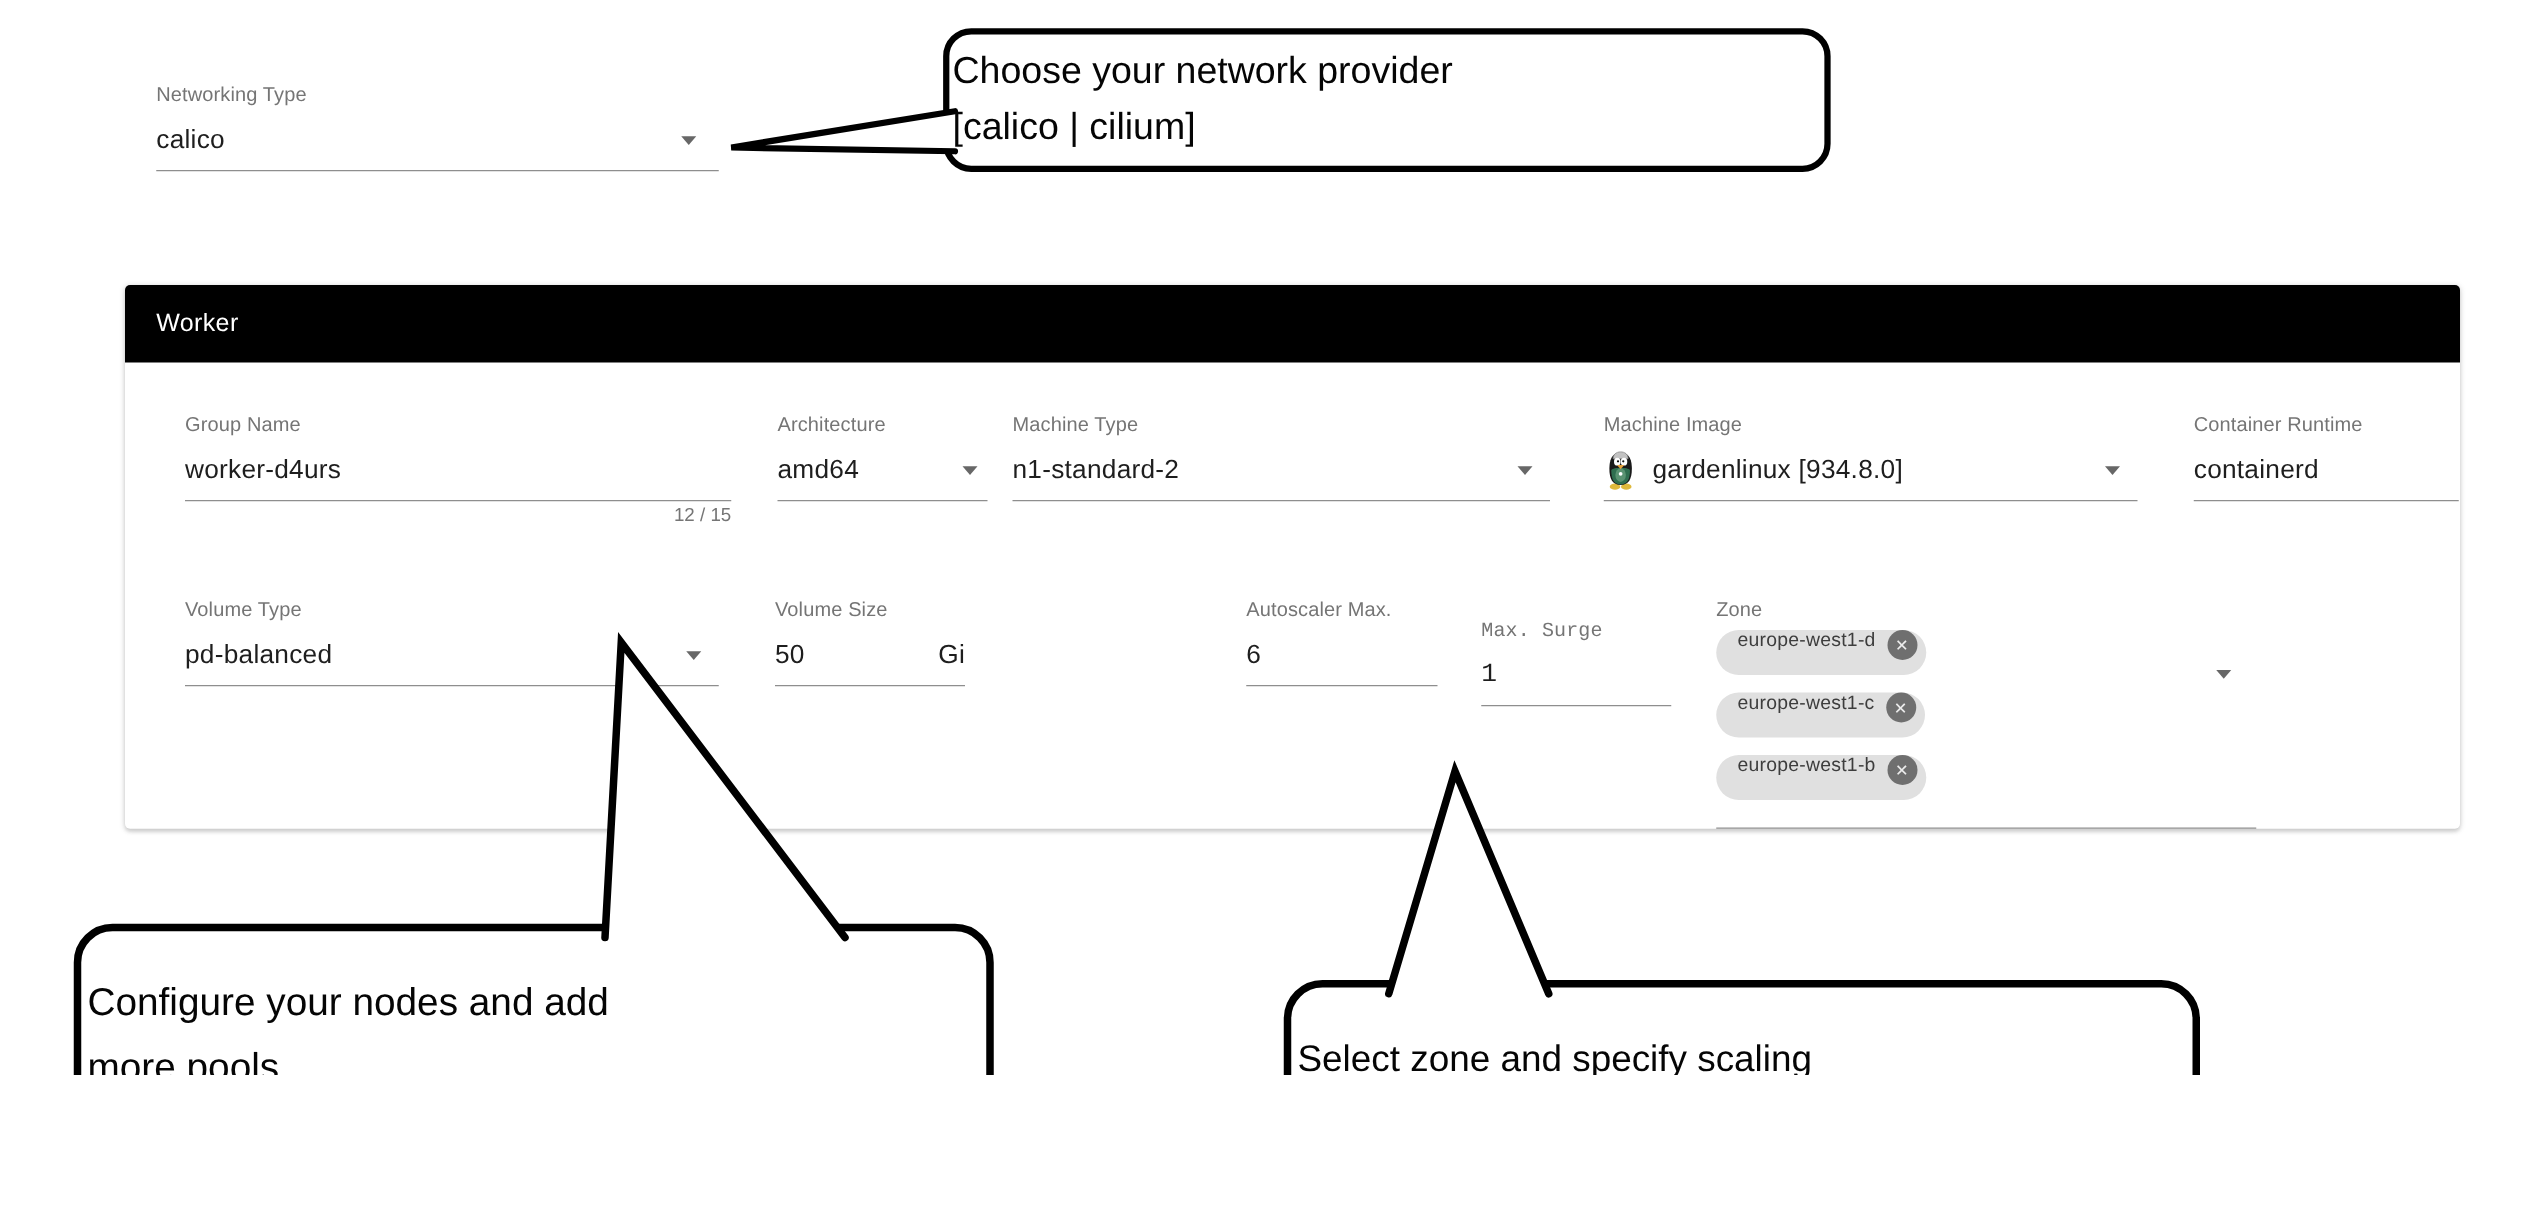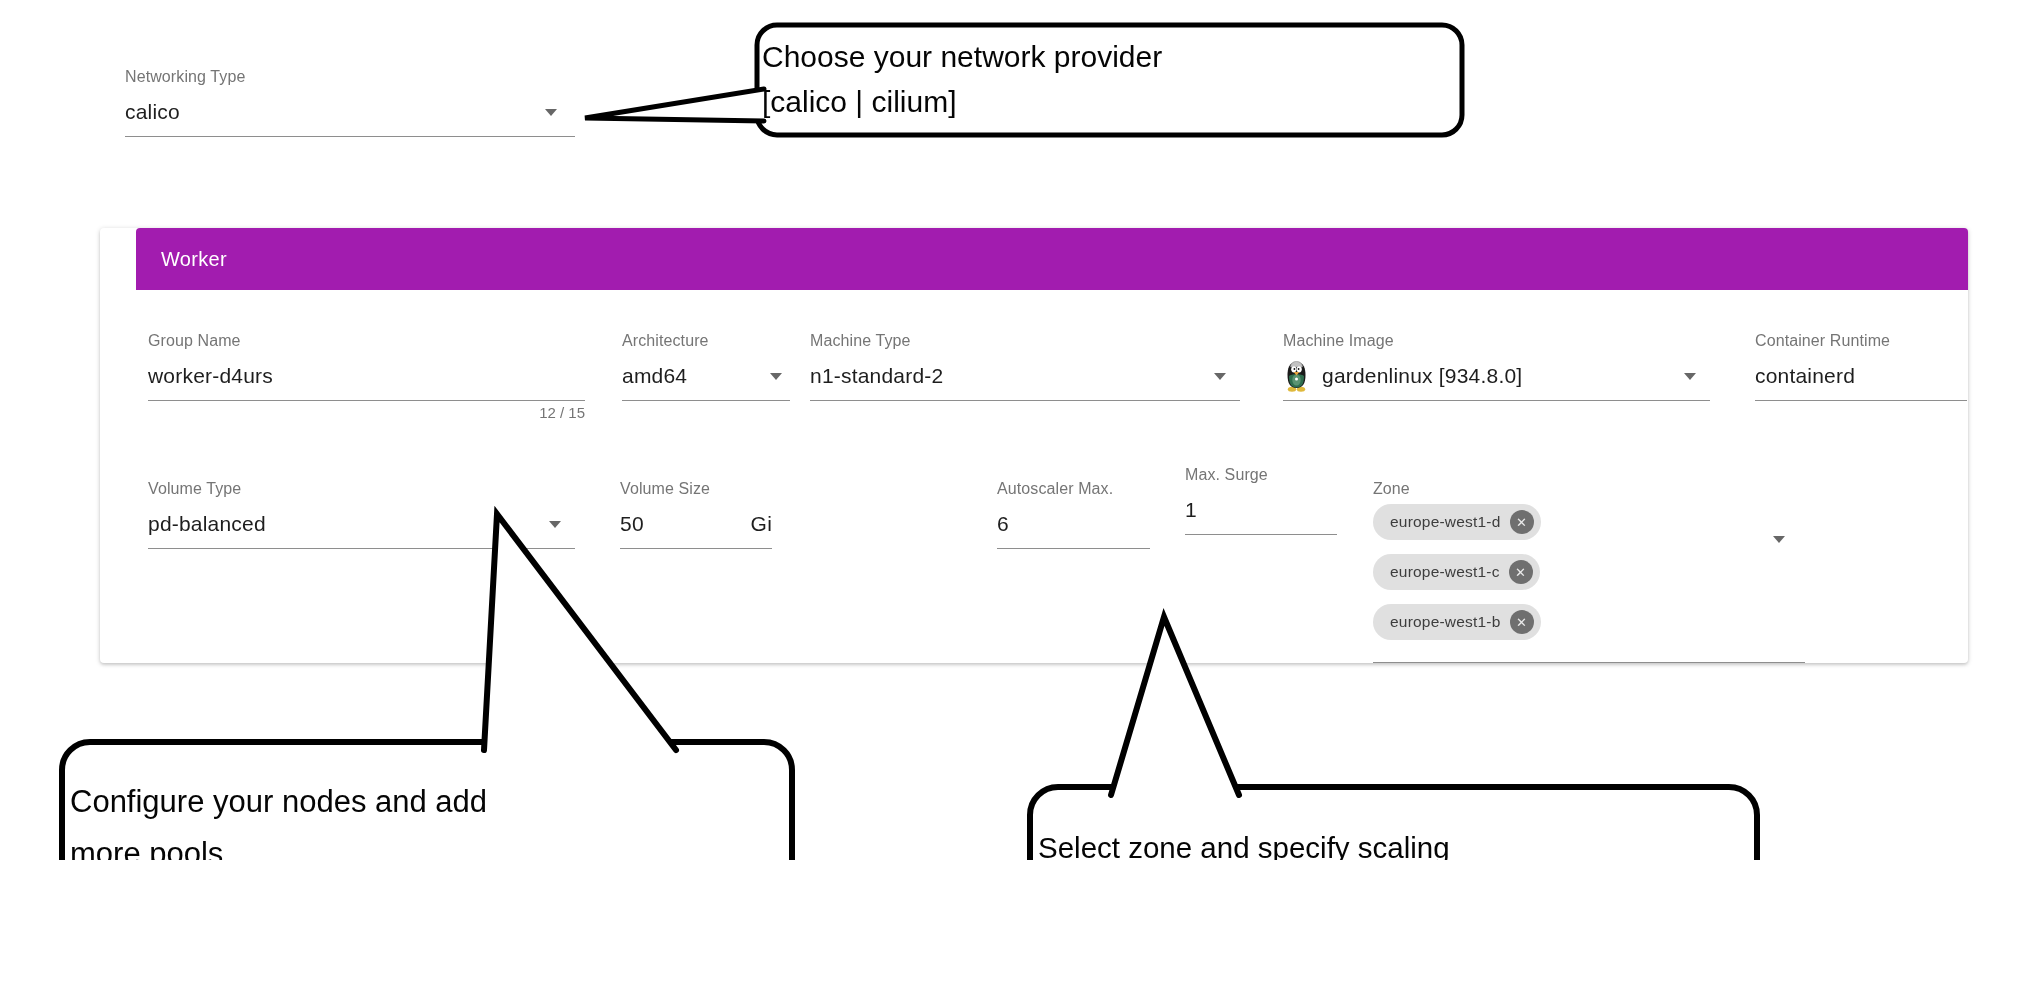--- a/index.html
+++ b/index.html
@@ -36,21 +36,21 @@
   .card-header {
     height:62px; border-radius:4px 4px 0 0;
     display:flex; align-items:center; padding-left:25px;
     color:#ffffff; font-size:20px; letter-spacing:.3px;
   }
 
   
   .zone-field { }
   .chips { margin-top:4px; padding-bottom:8px; border-bottom:1px solid #8e8e8e; min-height:144px; }
   .chip {
-    display:flex; align-items:center; width:max-content;
+    display:flex; width:max-content;
     height:36px; margin-bottom:14px; padding:0 7px 0 17px;
     background:#e0e0e0; border-radius:18px;
     font-size:15.5px; color:#3d3d3d; letter-spacing:.2px;
   }
   .chip-x {
     margin-left:9px; width:24px; height:24px; border-radius:50%;
     background:#6f6f6f; color:#ececec; font-size:13px;
     display:flex; align-items:center; justify-content:center; cursor:pointer;
   }
   .zone-arrow { position:absolute; right:20px; top:58px; margin-top:0; }
@@ -72,21 +72,21 @@
 
   <div class="field" style="left:125px; top:66px; width:450px;">
     <div class="flabel">Networking Type</div>
     <div class="fcontrol">
       <span>calico</span>
       <span class="arrow" style="right:18px;"></span>
     </div>
   </div>
 
   <div class="card">
-    <div class="card-header" style="background:#a21caf;margin-left:36px;">
+    <div class="card-header" style="background:#000000;">
       <span>Worker</span>
     </div>
   </div>
 
   <div class="field" style="left:148px; top:330px; width:437px;">
     <div class="flabel">Group Name</div>
     <div class="fcontrol">
       <span>worker-d4urs</span>
     </div>
     <div class="counter">12 / 15</div>
@@ -156,21 +156,21 @@
   </div>
 
 
   <div class="field" style="left:997px; top:478px; width:153px;">
     <div class="flabel">Autoscaler Max.</div>
     <div class="fcontrol">
       <span>6</span>
     </div>
   </div>
 
-  <div class="field" style="left:1185px; top:464px; width:152px;">
+  <div class="field" style="left:1185px; top:494px; width:152px;font-family:Liberation Mono, monospace;">
     <div class="flabel">Max. Surge</div>
     <div class="fcontrol">
       <span>1</span>
     </div>
   </div>
 
   <div class="field zone-field" style="left:1373px; top:478px; width:432px;">
     <div class="flabel">Zone</div>
     <div class="chips">
       <div class="chip">

